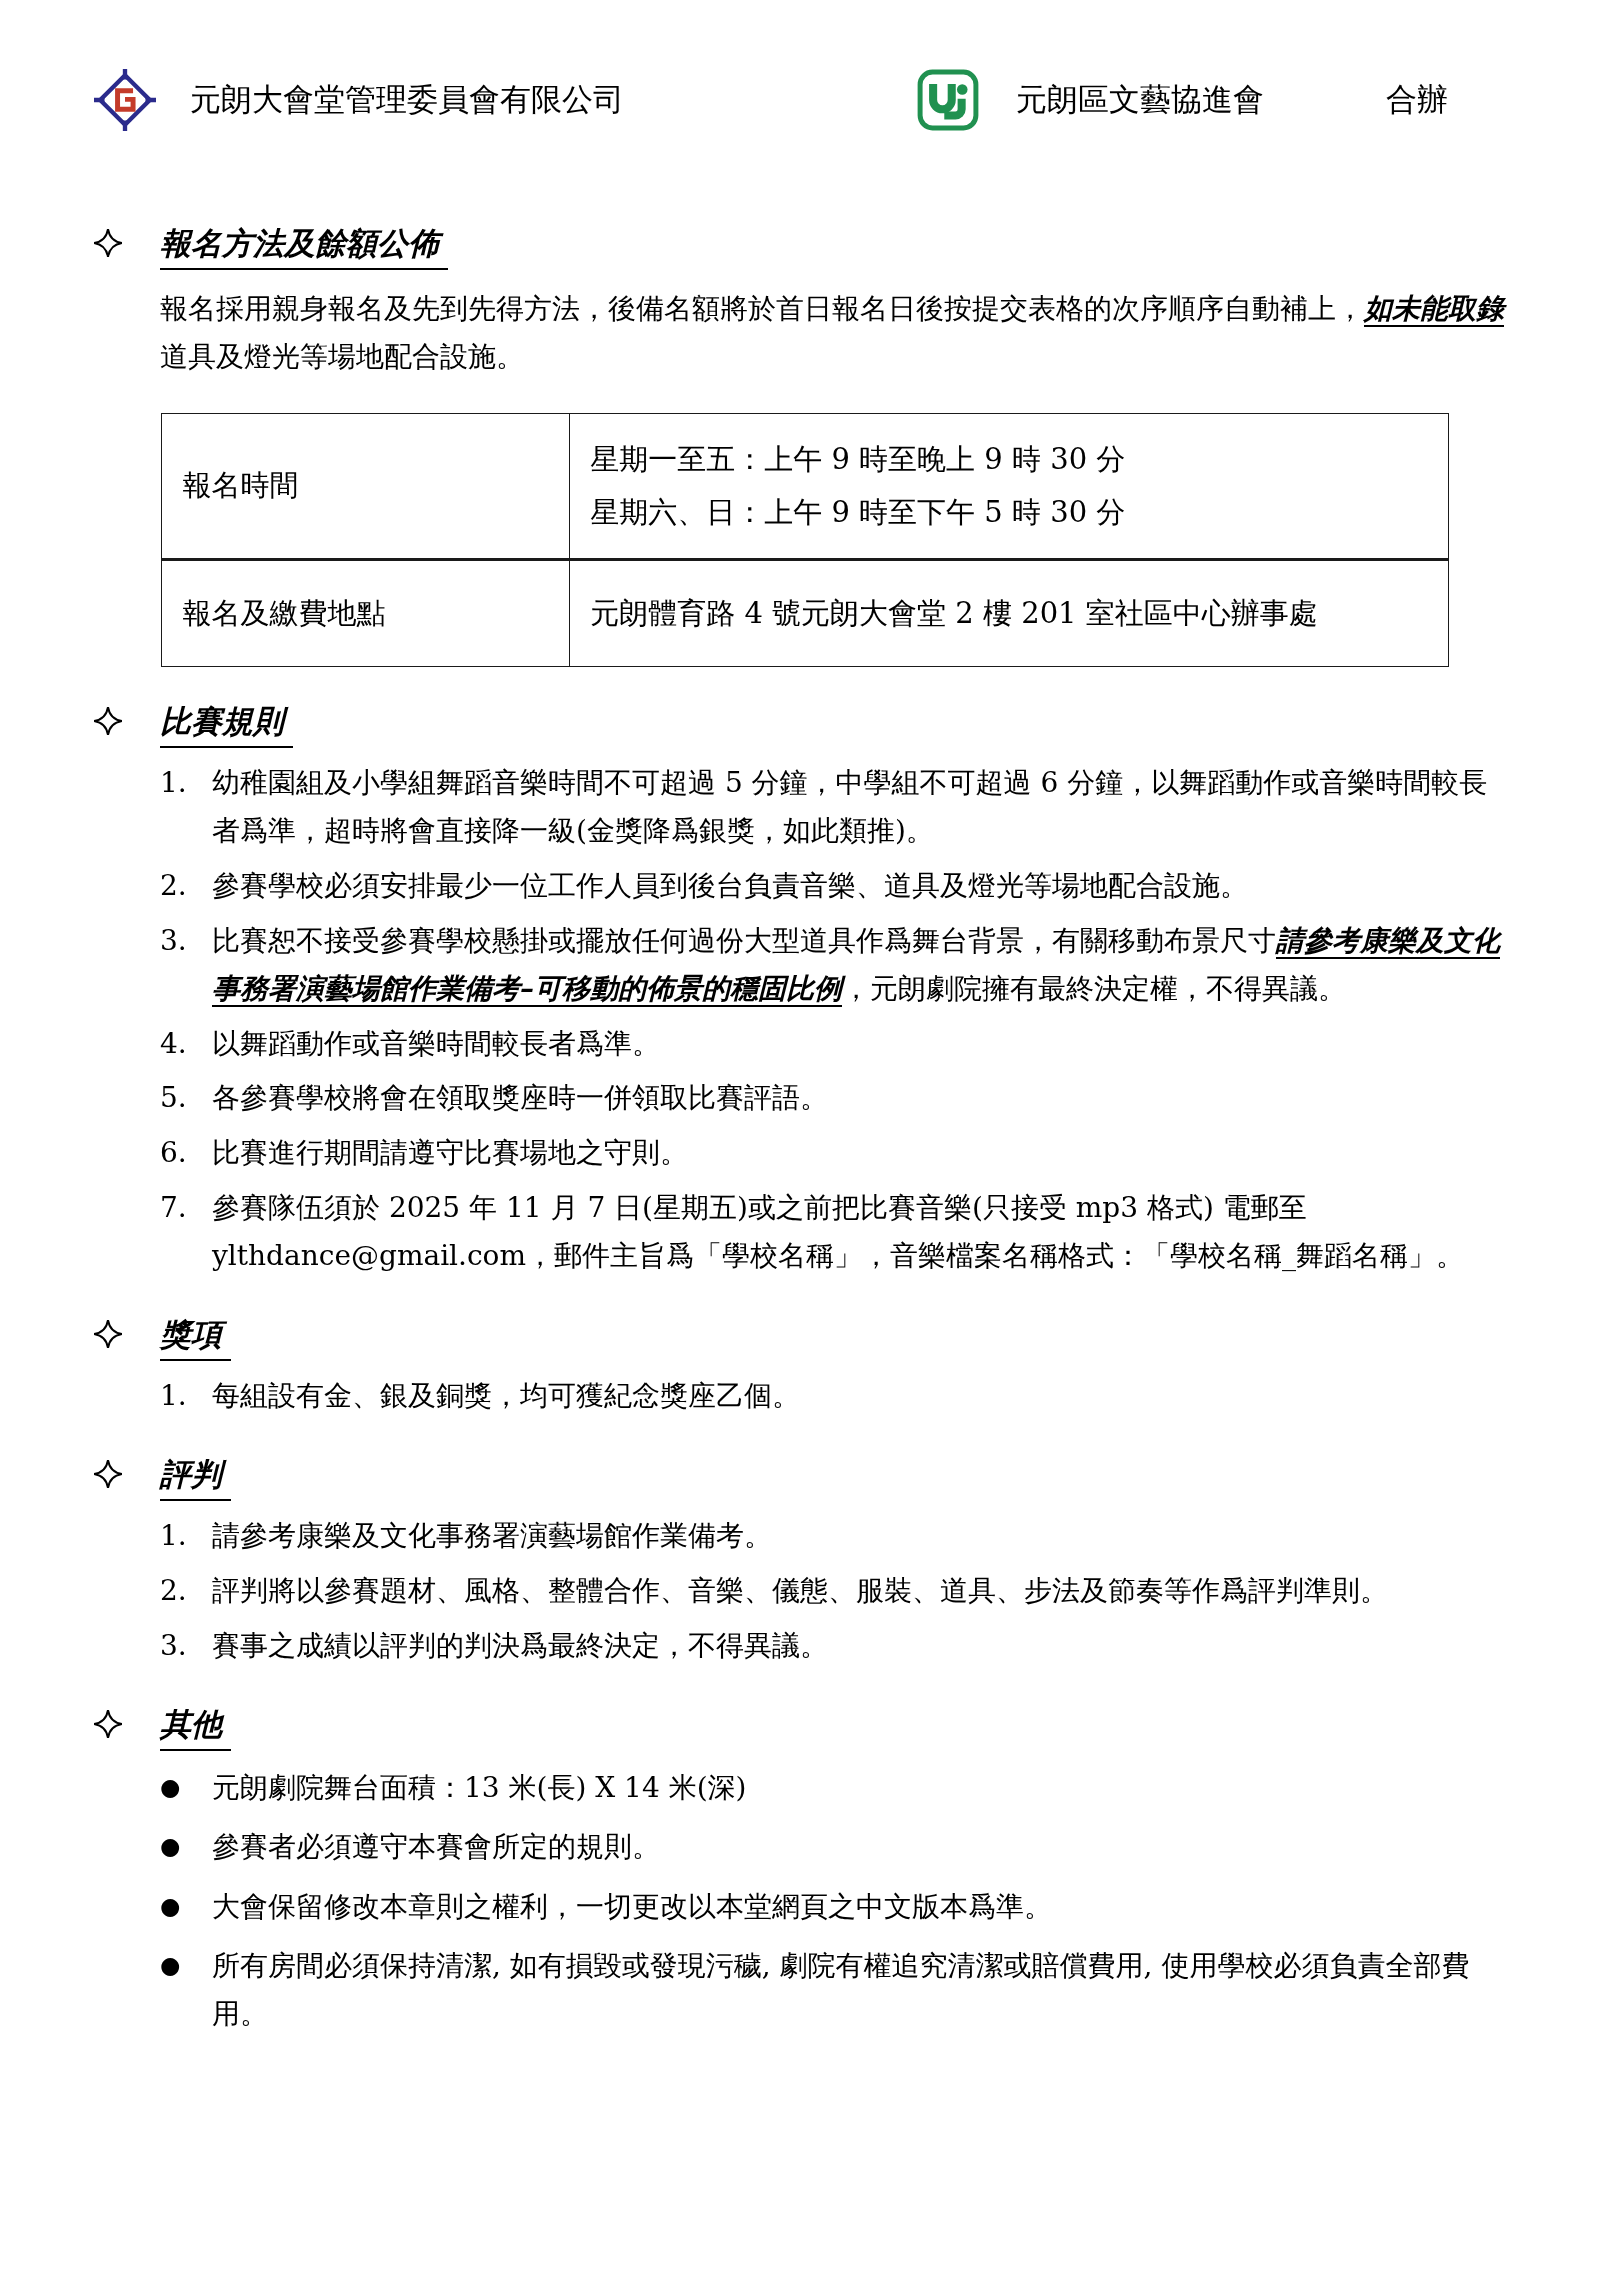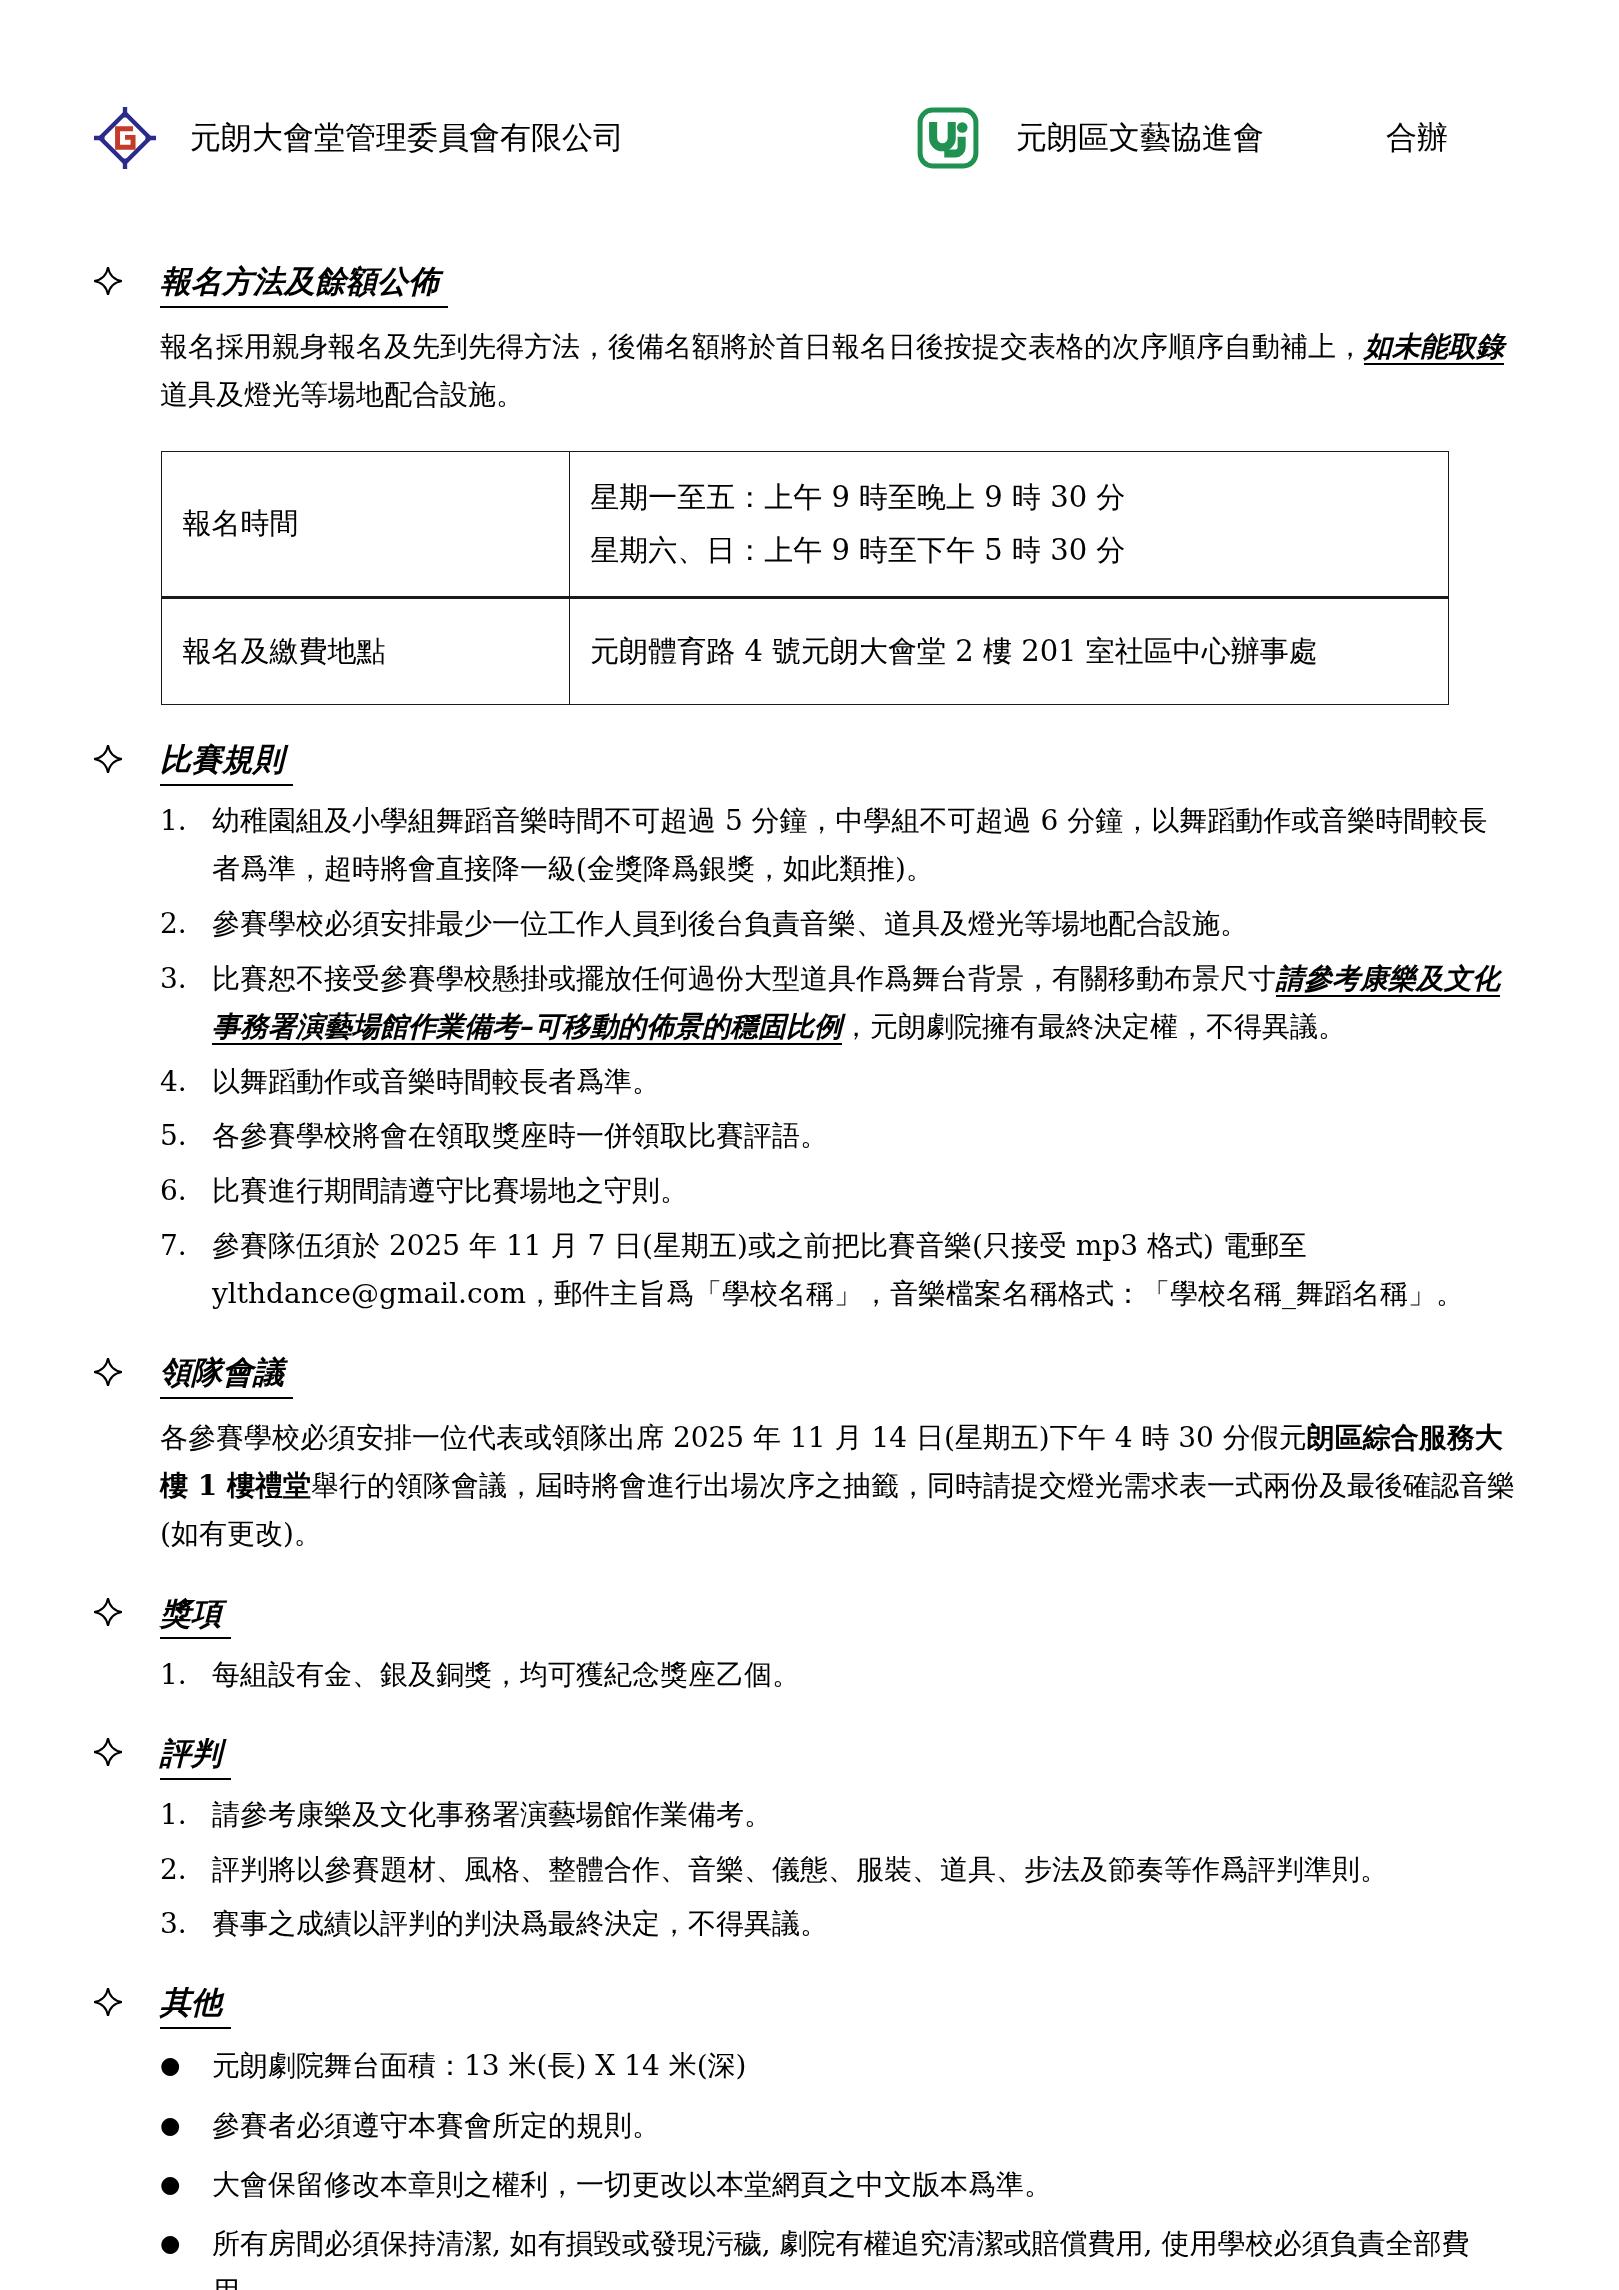--- a/index.html
+++ b/index.html
@@ -5,21 +5,21 @@
   html,body{margin:0;padding:0;}
   body{
     width:1620px;height:2291px;overflow:hidden;
     background:#ffffff;color:#000;
     font-family:"DejaVu Serif","Liberation Serif",serif;
     font-size:28px;line-height:1.72;
   }
   .page{padding:0 90px 0 94px;}
 
   
-  .hdr{display:flex;align-items:center;padding-top:107px;}
+  .hdr{display:flex;align-items:center;padding-top:69px;}
   .hdr .org-name{font-size:31px;white-space:nowrap;}
   .logo{width:62px;height:62px;flex:0 0 auto;}
   .gap1{margin-left:34px;}
   .spacer{flex:1 1 auto;}
   .gap2{margin-left:37px;}
   .cohost{margin:0 82px 0 122px;font-size:31px;white-space:nowrap;}
 
   
   section{margin-top:32px;}
   section.first{margin-top:90px;}
@@ -146,31 +146,20 @@
         <span class="num">6.</span>
         <span class="txt">比賽進行期間請遵守比賽場地之守則。</span>
       </div>
       <div class="li">
         <span class="num">7.</span>
         <span class="txt">參賽隊伍須於 2025 年 11 月 7 日(星期五)或之前把比賽音樂(只接受 mp3 格式)  電郵至 ylthdance@gmail.com，郵件主旨爲「學校名稱」，音樂檔案名稱格式：「學校名稱_舞蹈名稱」。</span>
       </div>
     </div>
   </section>
 
-  <section>
-    <div class="h-row">
-      <span class="star">
-        <svg viewBox="0 0 24 24">
-            <path d="M12 0 Q13.6 10.4 24 12 Q13.6 13.6 12 24 Q10.4 13.6 0 12 Q10.4 10.4 12 0 Z" fill="#ffffff" stroke="#000" stroke-width="1.7"></path>
-          </svg>
-      </span>
-      <h2>領隊會議</h2>
-    </div>
-    <p class="para"><span>各參賽學校必須安排一位代表或領隊出席 2025 年 11 月 14 日(星期五)下午 4 時 30 分假元</span><span class="bold">朗區綜合服務大樓 1 樓禮堂</span><span>舉行的領隊會議，屆時將會進行出場次序之抽籤，同時請提交燈光需求表一式兩份及最後確認音樂(如有更改)。</span></p>
-  </section>
 
   <section>
     <div class="h-row">
       <span class="star">
         <svg viewBox="0 0 24 24">
             <path d="M12 0 Q13.6 10.4 24 12 Q13.6 13.6 12 24 Q10.4 13.6 0 12 Q10.4 10.4 12 0 Z" fill="#ffffff" stroke="#000" stroke-width="1.7"></path>
           </svg>
       </span>
       <h2>獎項</h2>
     </div>

